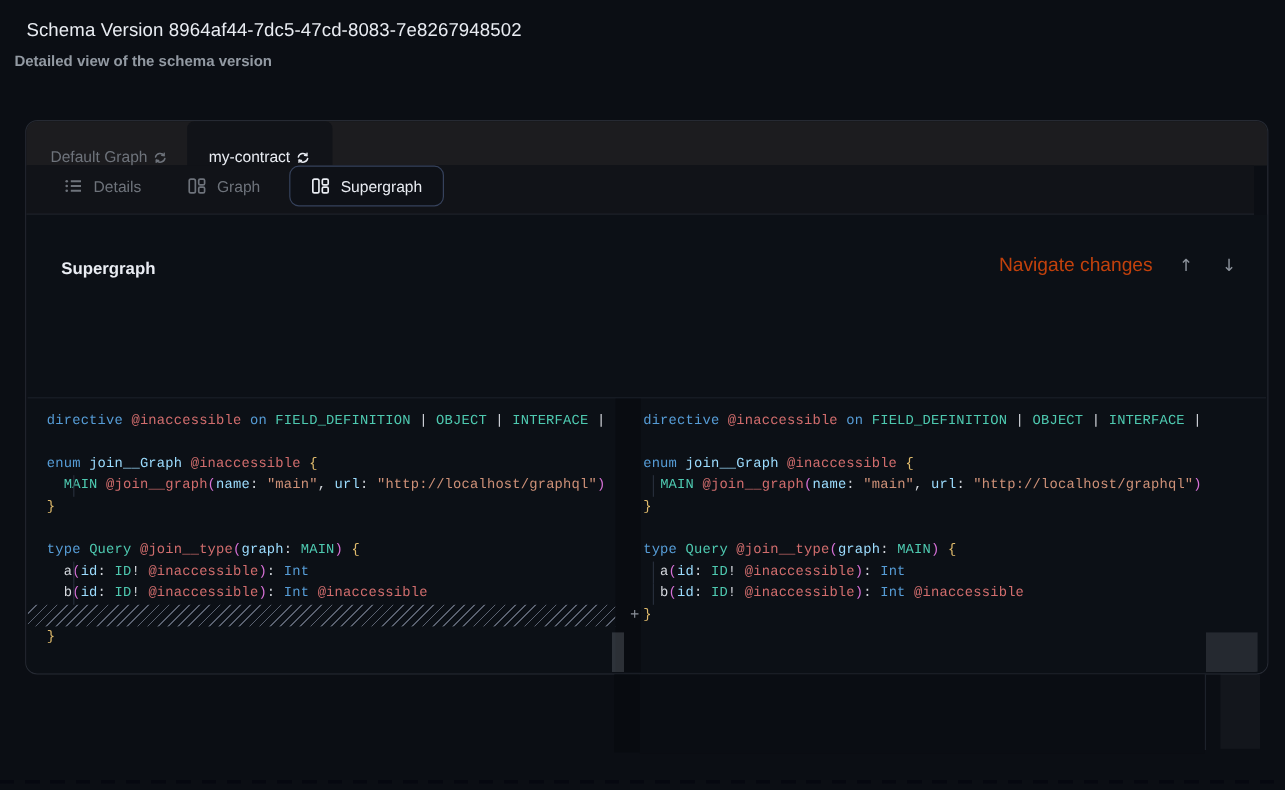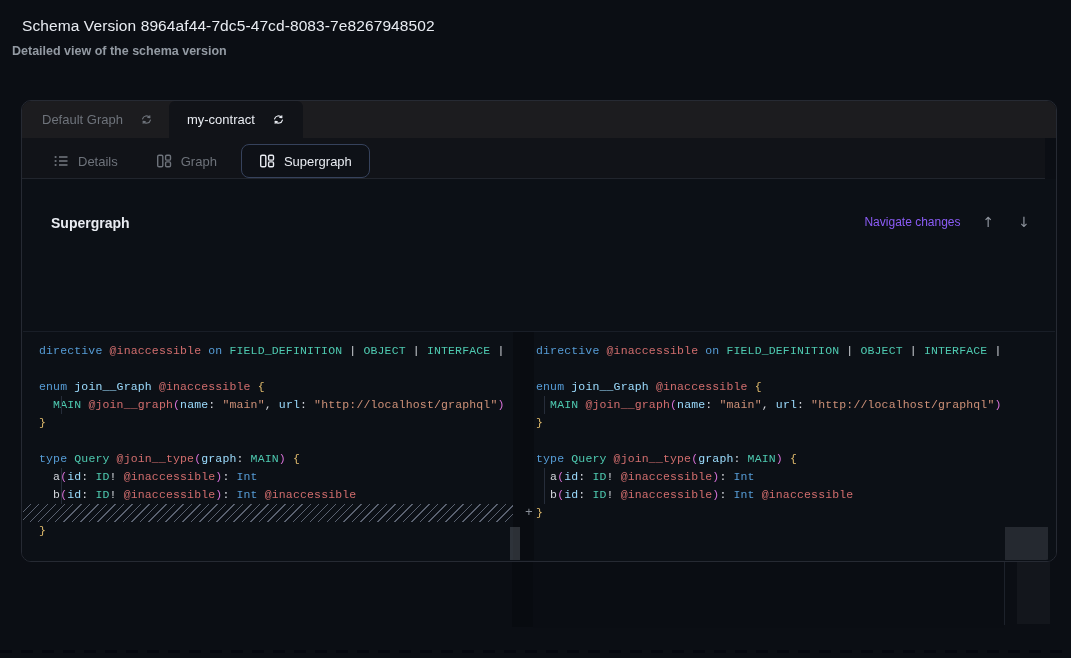--- a/index.html
+++ b/index.html
@@ -10,30 +10,30 @@
     --added_bg:#4b5a2c; --hatch_line:#5a6170; --scrollbar:rgba(127,132,142,0.30);
     --ruler_green:#5c7138; --ruler_gray:#8d939b;
   }
   *{box-sizing:border-box;margin:0;padding:0}
   html,body{width:1071px;height:658px;overflow:hidden}
   body{background:var(--page_bg);font-family:"Liberation Sans",sans-serif;position:relative;color:var(--text_primary)}
   .page-title{position:absolute;left:22px;top:17px;font-size:15.5px;font-weight:400;letter-spacing:.1px}
   .page-subtitle{position:absolute;left:12px;top:44px;font-size:12.5px;color:var(--text_subtle);font-weight:700}
   .container{position:absolute;left:21px;top:100px;width:1036px;height:462px;border:1px solid var(--panel_border);border-radius:10px;background:transparent}
   .tabbar{position:absolute;left:0;top:0;right:0;height:37px;background:var(--tabbar_bg);border-radius:9px 9px 0 0;display:flex;align-items:stretch}
-  .tab{display:flex;align-items:center;gap:17px;padding:0 16px 0 20px;font-size:13px;color:var(--text_muted);cursor:pointer}
+  .tab{display:flex;align-items:flex-end;gap:4px;padding:0 16px 0 20px;font-size:13px;color:var(--text_muted);cursor:pointer}
   .tab.active{background:var(--active_tab_bg);color:var(--text_primary);border-radius:6px 6px 0 0;padding:0 18px}
   .tab svg{flex:0 0 auto}
-  .subtabs{position:absolute;left:0;top:37px;right:11px;height:41px;background:var(--active_tab_bg);border-bottom:1px solid #21252d;display:flex;align-items:flex-end;padding-left:17px;gap:10px}
+  .subtabs{position:absolute;left:0;top:37px;right:11px;height:41px;background:var(--active_tab_bg);border-bottom:1px solid #21252d;display:flex;align-items:flex-start;padding-left:17px;gap:10px}
   .subtab{display:flex;align-items:center;gap:9px;padding:0 13px;height:34px;font-size:13px;color:var(--text_muted);cursor:pointer;border:1px solid transparent;border-radius:8px}
   .subtab.active{color:var(--text_primary);border-color:var(--accent_border);background:#0e1117;padding:0 17px}
   .body{position:absolute;left:0;top:78px;right:0;bottom:0;background:var(--body_bg);border-radius:0 0 9px 9px}
   .panel-title{position:absolute;left:29px;top:36px;font-size:14px;font-weight:700}
   .navigate{position:absolute;right:24px;top:34px;display:flex;align-items:center;gap:20px}
-  .navigate .nav-label{font-size:12px;color:#8b5cf6}
+  .navigate .nav-label{font-size:16px;color:#c2410c}
   .nav-btn{background:none;border:none;color:#8d939c;font-size:14px;line-height:14px;cursor:pointer;font-family:"DejaVu Sans",sans-serif;padding:2px}
   .editor-divider{position:absolute;left:1px;right:1px;top:152px;height:1px;background:#191e27}
   .editor{position:absolute;left:1px;right:1px;top:153px;bottom:1px;overflow:hidden;border-radius:0 0 9px 9px;font-family:"Liberation Mono","DejaVu Sans Mono",monospace}
   .pane{position:absolute;top:0;bottom:0;padding-top:10px}
   .pane-left{left:0;width:490px;--pad:16px;padding-left:16px;overflow:hidden}
   .pane-right{left:511px;width:484px;--pad:2px;padding-left:2px;overflow:hidden}
   .pane-gap{position:absolute;left:490px;width:21px;top:0;bottom:0;background:#090c11}
   .code-line{height:18px;position:relative;white-space:pre;font-size:11.5px;line-height:18px;letter-spacing:.15px;color:var(--tok-fg)}
   .code-line.hatch{margin-left:calc(0px - var(--pad));background:repeating-linear-gradient(135deg,transparent 0 5px,var(--hatch_line) 5px 6px)}
   .code-line.added{background:var(--added_bg);margin-left:calc(0px - var(--pad));padding-left:var(--pad)}

